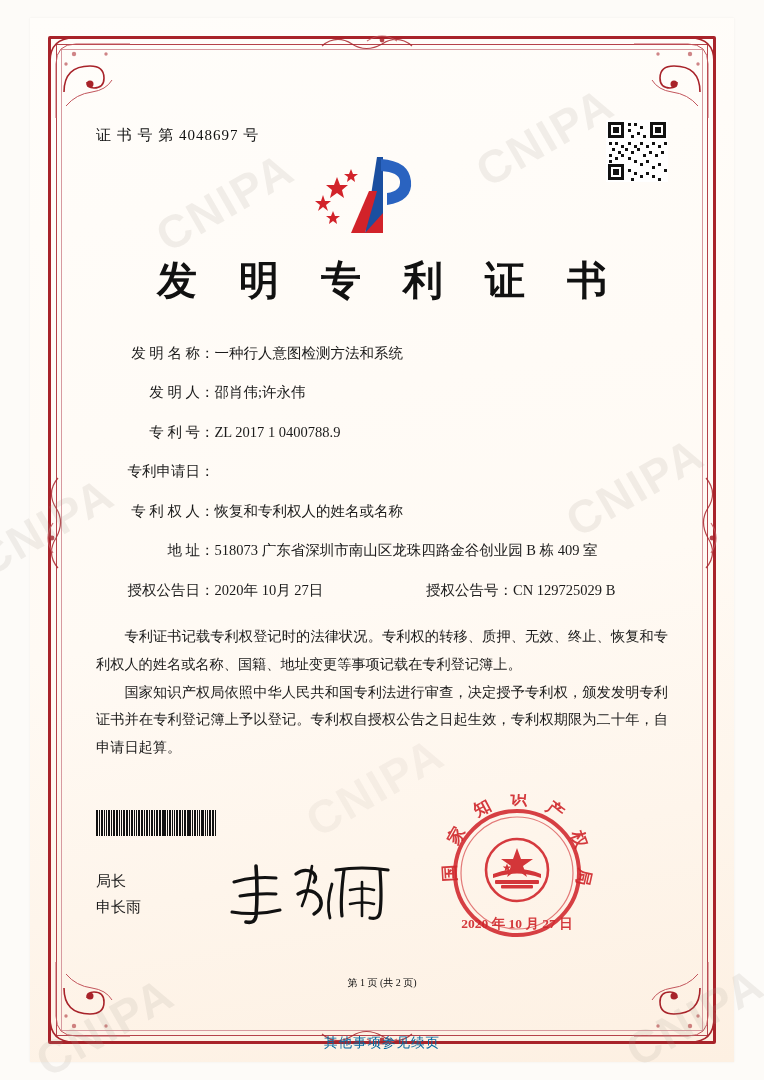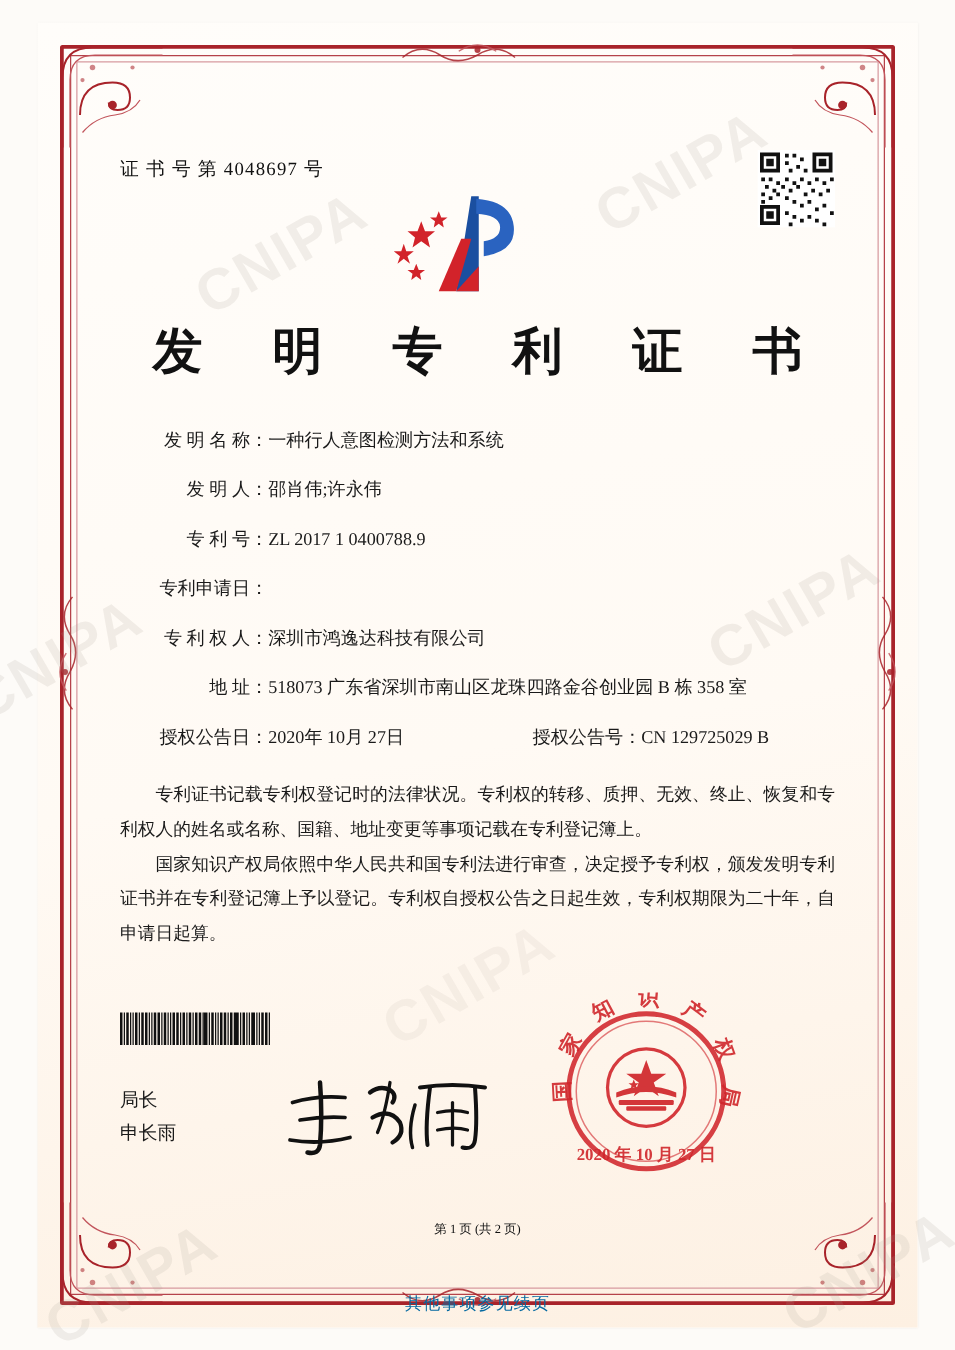--- a/index.html
+++ b/index.html
@@ -127,21 +127,21 @@
   }
 
   .title {
     text-align: center;
     font-size: 40px;
     font-weight: 700;
     letter-spacing: 16px;
     padding-left: 16px;
     margin-top: 6px;
     color: #111;
-    font-family: Liberation Mono, monospace;
+    font-family: Liberation Serif, serif;
   }
 
   .fields {
     margin-top: 34px;
     font-size: 14.5px;
     line-height: 1.55;
   }
   .field-row {
     display: flex;
     align-items: flex-start;
@@ -476,27 +476,27 @@
       </div>
 
       <div class="field-row">
         <div class="f-label">专利申请日</div>
         <div class="f-colon">：</div>
       </div>
 
       <div class="field-row">
         <div class="f-label">专 利 权 人</div>
         <div class="f-colon">：</div>
-        <div class="f-value">深圳市鸿逸达科技有限公司</div>
+        <div class="f-value">恢复和专利权人的姓名或名称</div>
       </div>
 
       <div class="field-row">
         <div class="f-label">地 址</div>
         <div class="f-colon">：</div>
-        <div class="f-value indent-wrap">518073 广东省深圳市南山区龙珠四路金谷创业园 B 栋 358 室</div>
+        <div class="f-value indent-wrap">518073 广东省深圳市南山区龙珠四路金谷创业园 B 栋 409 室</div>
       </div>
 
       <div class="row-split">
         <div class="split-left">
           <div class="f-label">授权公告日</div>
           <div class="f-colon">：</div>
           <div class="f-value">2020年 10月 27日</div>
         </div>
         <div class="split-right">
           <div class="f-label">授权公告号</div>

